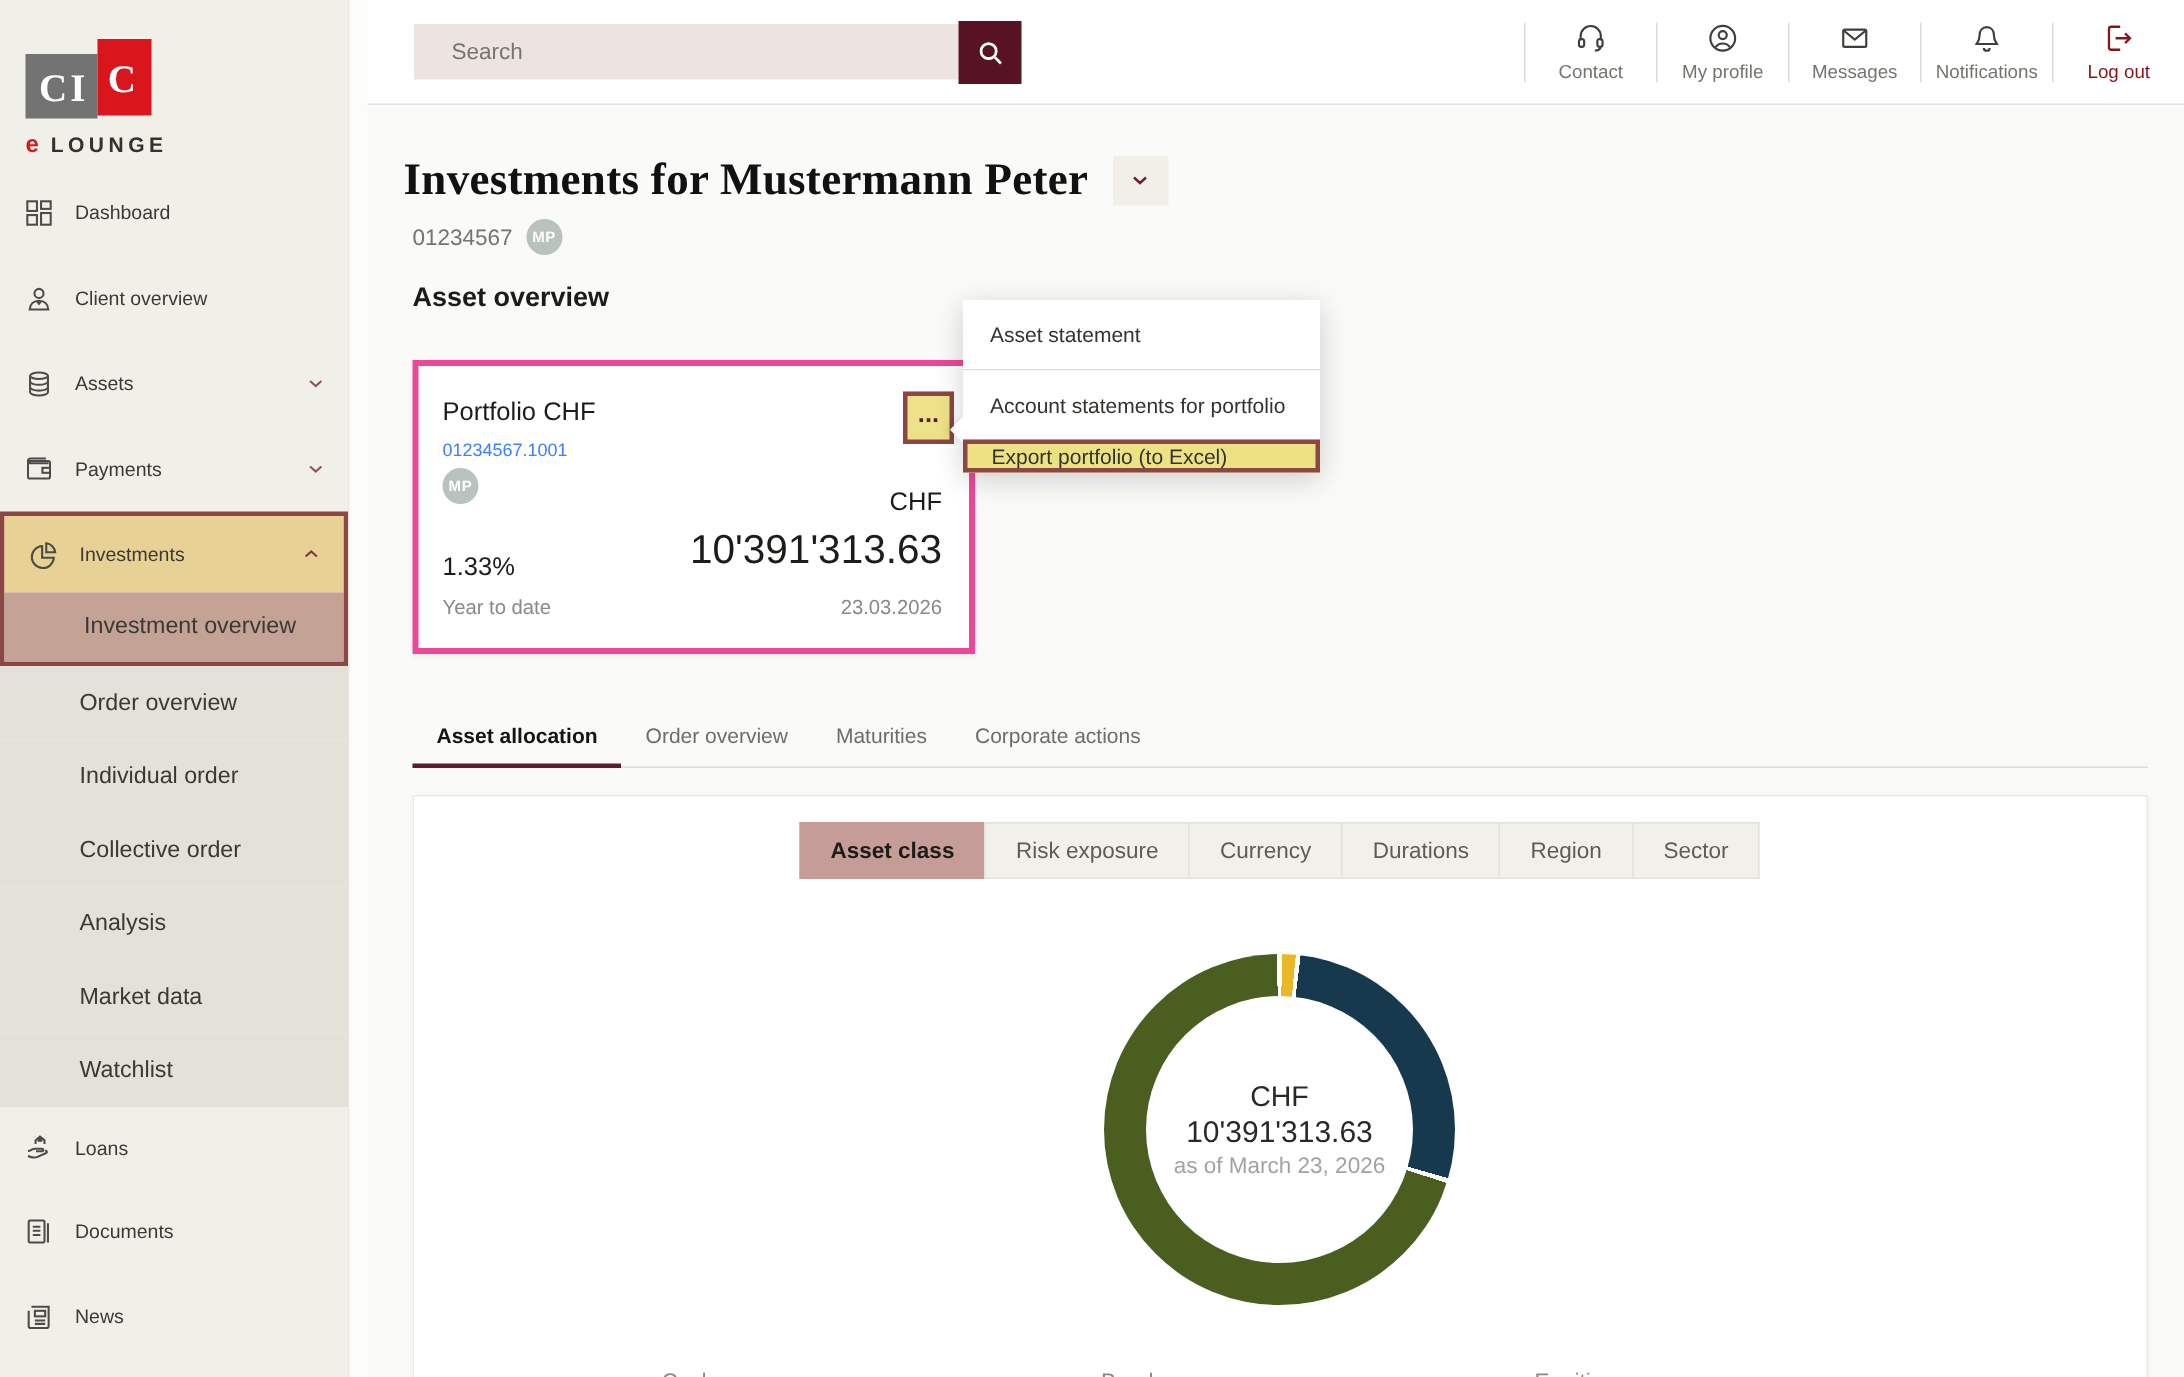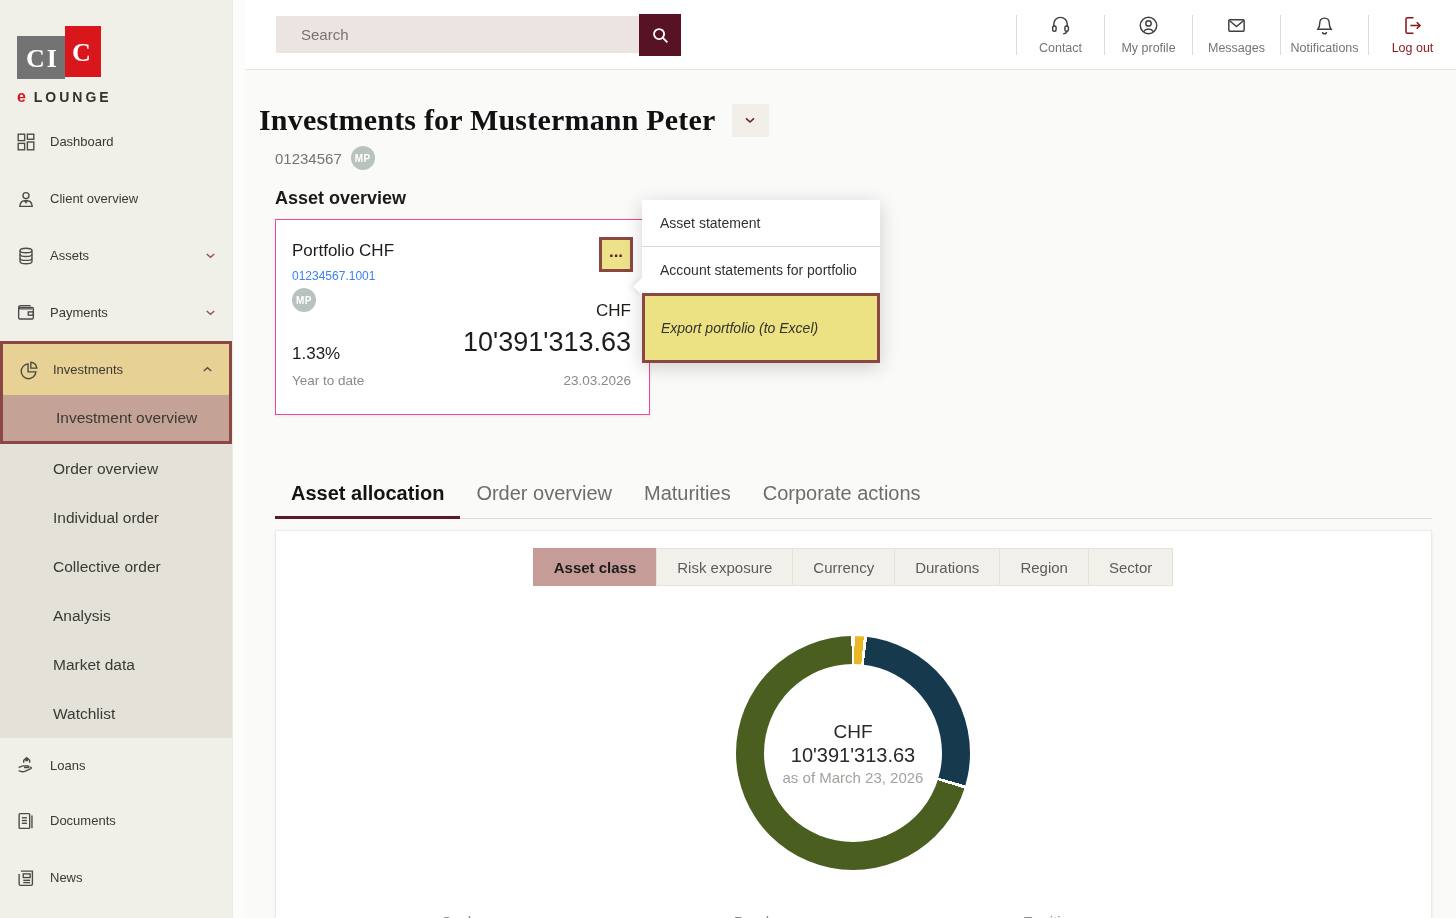--- a/index.html
+++ b/index.html
@@ -36,52 +36,52 @@
   .search-btn { width:42px; height:42px; background:#571224; border:none; display:flex; align-items:center; justify-content:center; cursor:pointer; }
 
   .top-actions { margin-left:auto; display:flex; align-items:center; height:100%; }
   .ta-divider { width:1px; height:40px; background:#dddcd8; }
   .ta-item { width:87px; display:flex; flex-direction:column; align-items:center; justify-content:center; gap:4px; cursor:pointer; }
   .ta-label { font-size:12.5px; color:#75746f; }
   .ta-item.logout .ta-label { color:#8a1518; }
 
   .content { flex:1; background:#fafaf9; position:relative; overflow:hidden; }
 
-  .title-row { position:absolute; left:14px; top:33px; display:flex; align-items:center;text-align:right; }
+  .title-row { position:absolute; left:24px; top:33px; display:flex; align-items:center;text-align:right; }
   .page-title { font-family:"Liberation Serif","DejaVu Serif",serif; font-weight:bold; font-size:30px; color:#111; letter-spacing:.2px; }
   .title-chev-btn { margin-left:16px; width:37px; height:33px; background:#f1efe8; border:none; display:flex; align-items:center; justify-content:center; cursor:pointer; }
 
   .client-row { position:absolute; left:30px; top:76px; display:flex; align-items:center; gap:9px; }
   .client-number { font-size:15px; color:#75746f; }
   .badge { width:24px; height:24px; border-radius:50%; background:#b7c3bc; color:#fff; font-size:10px; font-weight:bold; display:flex; align-items:center; justify-content:center; letter-spacing:.5px; }
 
   .section-title { position:absolute; left:30px; top:118px; font-size:18px; font-weight:bold; color:#1c1b18; }
 
   
-  .portfolio-card { position:absolute; left:30px; top:149px; width:375px; height:196px; background:#fff; border:1px solid #ec4899; box-shadow:0 1px 4px rgba(0,0,0,.07); }
+  .portfolio-card { position:absolute; left:30px; top:170px; width:375px; height:196px; background:#fff; border:4px solid #ec4899; box-shadow:0 1px 4px rgba(0,0,0,.07); }
   .pc-title { position:absolute; left:16px; top:21px; font-size:17px; color:#1d1c19; }
   .pc-account { position:absolute; left:16px; top:49px; font-size:12px; color:#3b82f6; }
   .pc-badge { position:absolute; left:16px; top:68px; }
   .pc-menu-btn { position:absolute; left:323px; top:17px; width:34px; height:35px; background:#ede28a; border:3px solid #8a4743; display:flex; align-items:center; justify-content:center; font-size:17px; font-weight:bold; color:#5c1a2e; cursor:pointer; line-height:10px; padding-bottom:6px;}
   .pc-currency { position:absolute; right:18px; top:81px; font-size:17px; color:#1d1c19; }
   .pc-amount { position:absolute; right:18px; top:107px; font-size:27px; color:#1d1c19; }
   .pc-perf { position:absolute; left:16px; top:124px; font-size:17px; color:#1d1c19; }
   .pc-perf-label { position:absolute; left:16px; top:153px; font-size:13.5px; color:#8a8984; }
   .pc-date { position:absolute; right:18px; top:153px; font-size:13.5px; color:#8a8984; }
 
   
   .popup { position:absolute; left:397px; top:130px; width:238px; background:#fff; box-shadow:0 4px 18px rgba(0,0,0,.18); z-index:5; }
   .popup-notch { position:absolute; left:-6px; top:80px; width:13px; height:13px; background:#fff; transform:rotate(45deg); box-shadow:-3px 3px 4px rgba(0,0,0,.05); }
   .menu-item { padding:15px 18px; font-size:14px; color:#33322e; cursor:pointer; background:#fff; position:relative; z-index:1; }
   .menu-divider { height:1px; background:#dcdbd7; }
-  .menu-item.highlight { background:#ede283; border:3px solid #8a4743; padding:24px 16px;font-style:italic; }
+  .menu-item.highlight { background:#ede283; border:3px solid #8a4743; padding:0 16px; }
 
   
   .tabs { position:absolute; left:30px; top:406px; right:24px; display:flex; border-bottom:1px solid #dcdbd7; }
-  .tab { padding:6px 16px 13px; font-size:20px; color:#6e6d68; cursor:pointer; position:relative; }
+  .tab { padding:6px 16px 13px; font-size:14px; color:#6e6d68; cursor:pointer; position:relative; }
   .tab.active { color:#151412; font-weight:bold; }
   .tab.active::after { content:""; position:absolute; left:0; right:0; bottom:-1px; height:3px; background:#5c1a2e; }
 
   
   .chart-card { position:absolute; left:30px; top:460px; width:1157px; height:470px; background:#fff; border:1px solid #edebe7; box-shadow:0 1px 4px rgba(0,0,0,.06); }
   .segments { position:absolute; top:17px; left:0; right:0; display:flex; justify-content:center; }
   .seg { height:38px; line-height:38px; padding:0 20px; font-size:15px; color:#5d5c57; background:#f1f0ea; border:1px solid #e2e1da; margin-left:-1px; cursor:pointer; }
   .seg.active { background:#c69c98; border-color:#c69c98; color:#1d1c1a; font-weight:bold; }
 
   .donut { position:absolute; left:460px; top:105px; width:234px; height:234px; border-radius:50%; }

